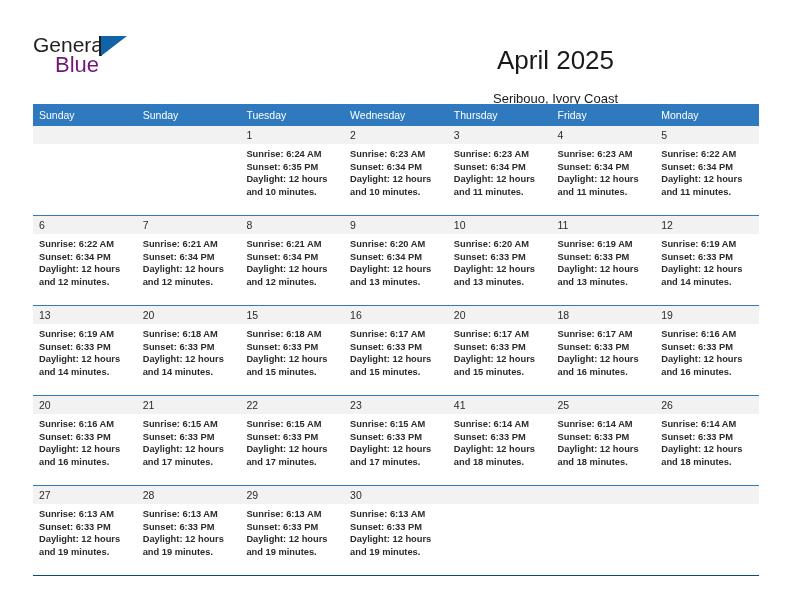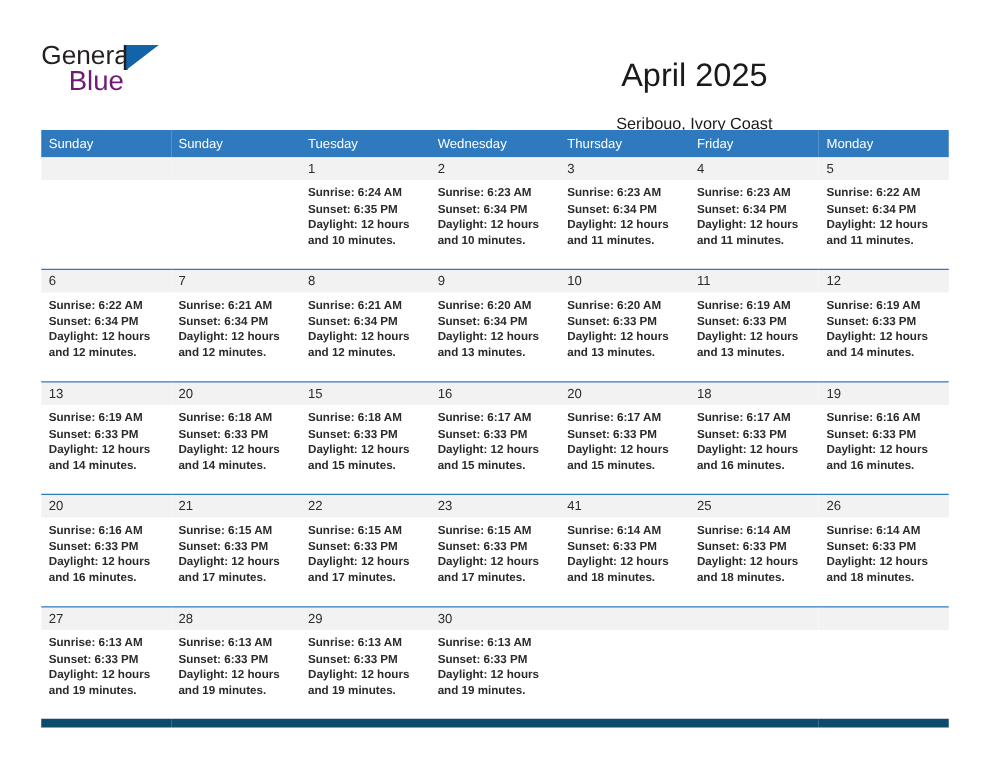--- a/index.html
+++ b/index.html
@@ -114,21 +114,21 @@
     padding: 0;
     border-top: 1px solid #2f79bf;
     border-bottom: none;
     height: 89px;
     background: #ffffff;
   }
   .calendar tr.week:first-of-type td {
     border-top: none;
   }
   .calendar tr.week:last-of-type td {
-    border-bottom: 7px solid #0c4a6e;
+    border-bottom: 1px solid #0c4a6e;
   }
   .daynum {
     display: block;
     background: #f2f2f2;
     font-size: 10.5px;
     color: #2b2b2b;
     padding: 3px 0 3px 6px;
     height: 12px;
     line-height: 12px;
   }

